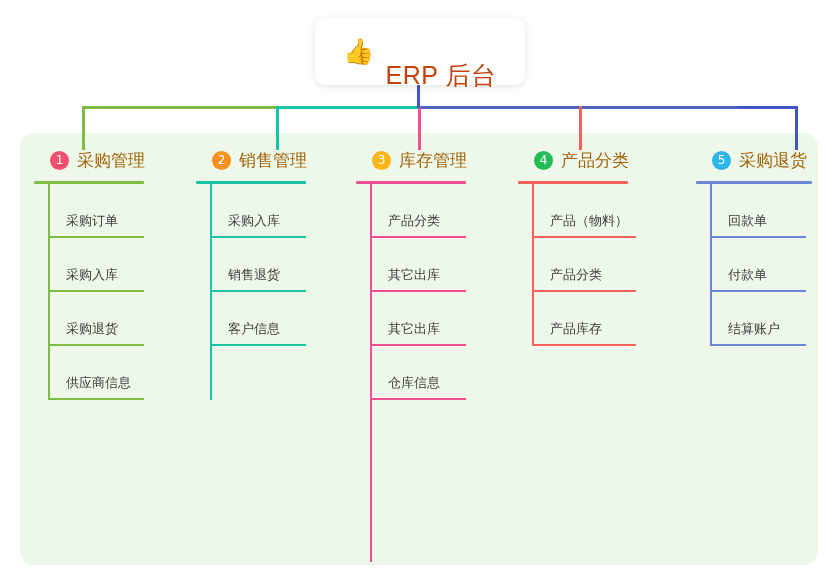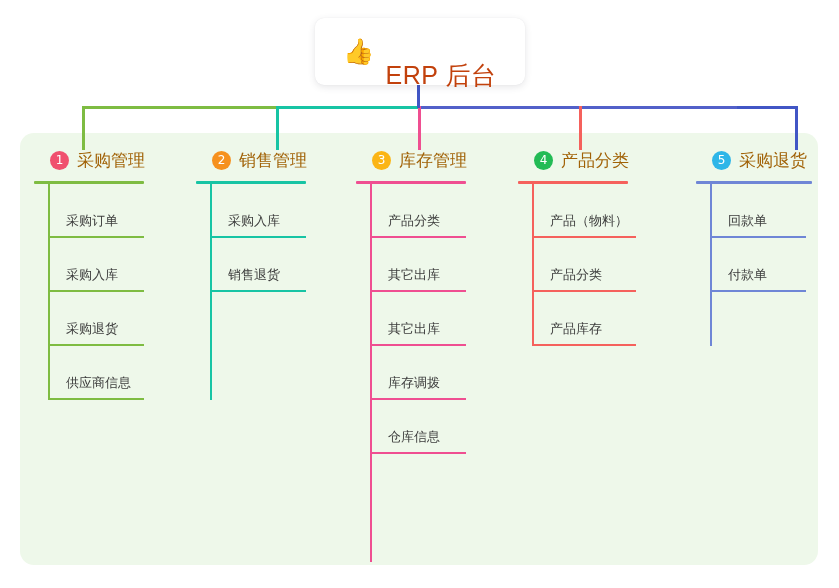--- a/index.html
+++ b/index.html
@@ -192,20 +192,24 @@
       <div class="items">
         <div class="spine" style="background: rgb(23, 196, 164); height: 216px;"></div>
         <div class="item">
           <span class="item-label">采购入库</span>
           <div class="item-rule" style="background: rgb(23, 196, 164); width: 96px;"></div>
         </div>
         <div class="item">
           <span class="item-label">销售退货</span>
           <div class="item-rule" style="background: rgb(23, 196, 164); width: 96px;"></div>
         </div>
+        <div class="item">
+          <span class="item-label">客户信息</span>
+          <div class="item-rule" style="background: rgb(23, 196, 164); width: 96px;"></div>
+        </div>
       </div>
     </div>
     <div class="col" style="left: 356px; top: 148px;">
       <div class="col-head">
         <span class="badge" style="background: rgb(251, 181, 21);">3</span>
         <span class="head-label">库存管理</span>
       </div>
       <div class="head-rule" style="background: rgb(239, 79, 145); width: 110px; margin-left: 0px;"></div>
       <div class="items">
         <div class="spine" style="background: rgb(239, 79, 145); height: 378px;"></div>
@@ -215,24 +219,20 @@
         </div>
         <div class="item">
           <span class="item-label">其它出库</span>
           <div class="item-rule" style="background: rgb(239, 79, 145); width: 96px;"></div>
         </div>
         <div class="item">
           <span class="item-label">其它出库</span>
           <div class="item-rule" style="background: rgb(239, 79, 145); width: 96px;"></div>
         </div>
         <div class="item">
-          <span class="item-label">库存调拨</span>
-          <div class="item-rule" style="background: rgb(239, 79, 145); width: 96px;"></div>
-        </div>
-        <div class="item">
           <span class="item-label">仓库信息</span>
           <div class="item-rule" style="background: rgb(239, 79, 145); width: 96px;"></div>
         </div>
       </div>
     </div>
     <div class="col" style="left: 518px; top: 148px;">
       <div class="col-head">
         <span class="badge" style="background: rgb(34, 187, 85);">4</span>
         <span class="head-label">产品分类</span>
       </div>
@@ -262,15 +262,19 @@
       <div class="items">
         <div class="spine" style="background: rgb(111, 134, 214); height: 162px;"></div>
         <div class="item">
           <span class="item-label">回款单</span>
           <div class="item-rule" style="background: rgb(111, 134, 214); width: 96px;"></div>
         </div>
         <div class="item">
           <span class="item-label">付款单</span>
           <div class="item-rule" style="background: rgb(111, 134, 214); width: 96px;"></div>
         </div>
+        <div class="item">
+          <span class="item-label">结算账户</span>
+          <div class="item-rule" style="background: rgb(111, 134, 214); width: 96px;"></div>
+        </div>
       </div>
     </div>
   </div>
 
 </body></html>

